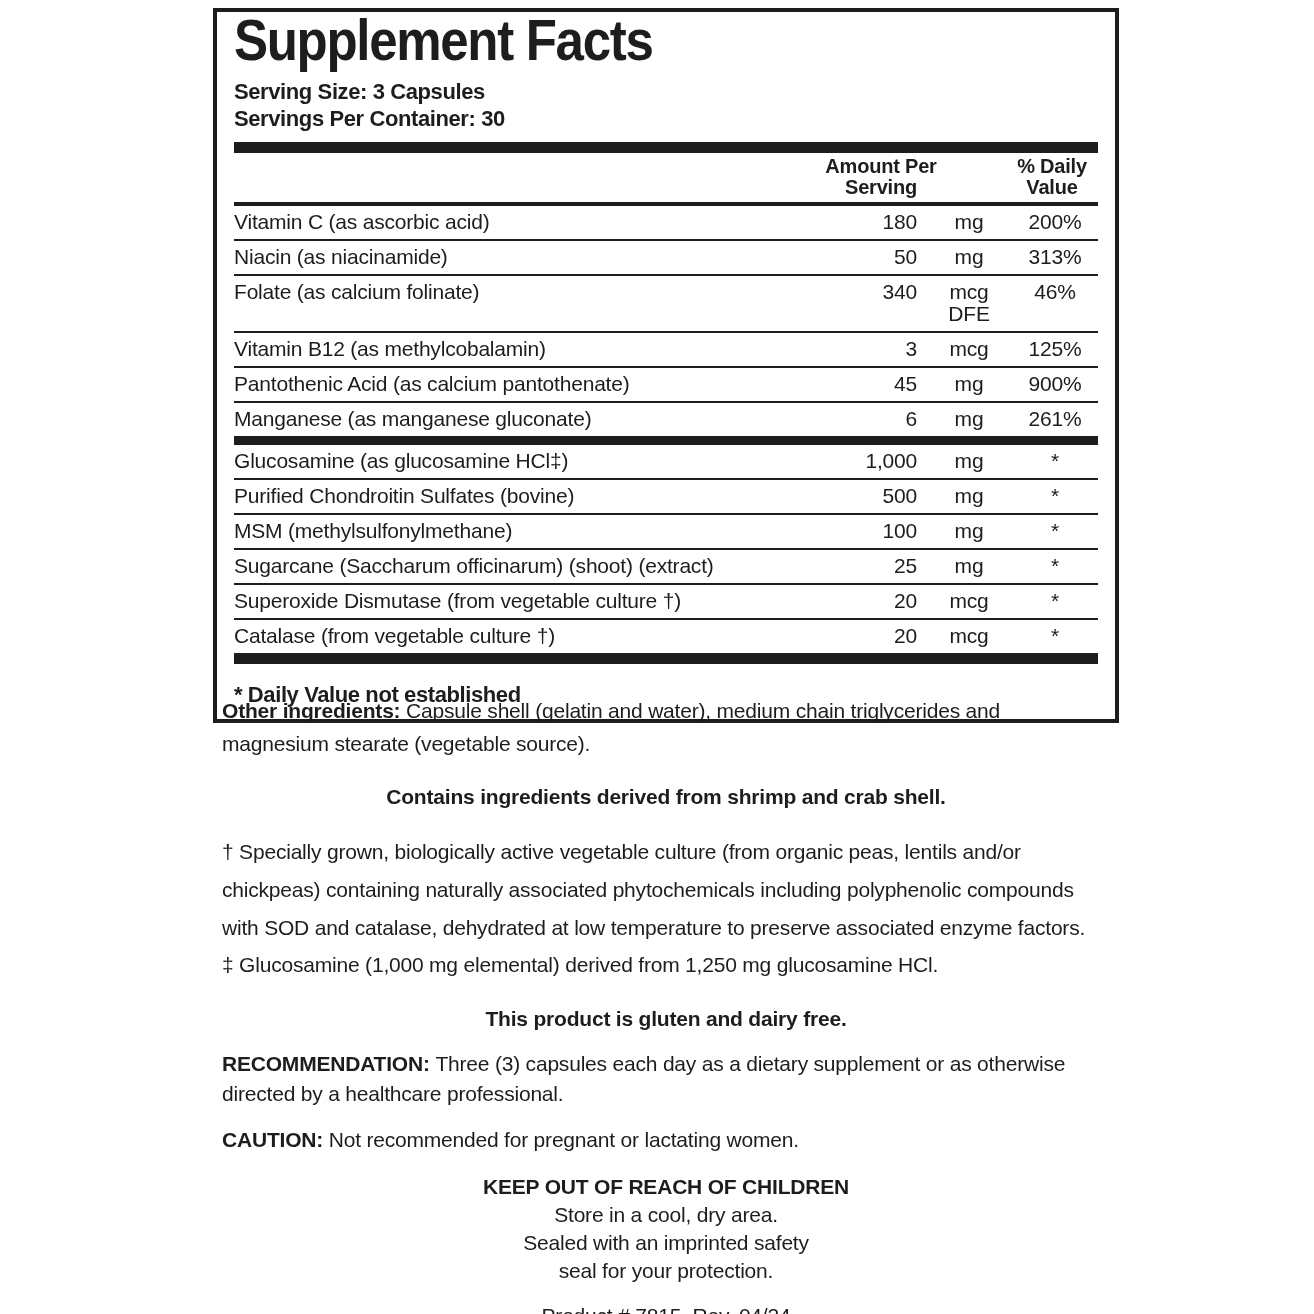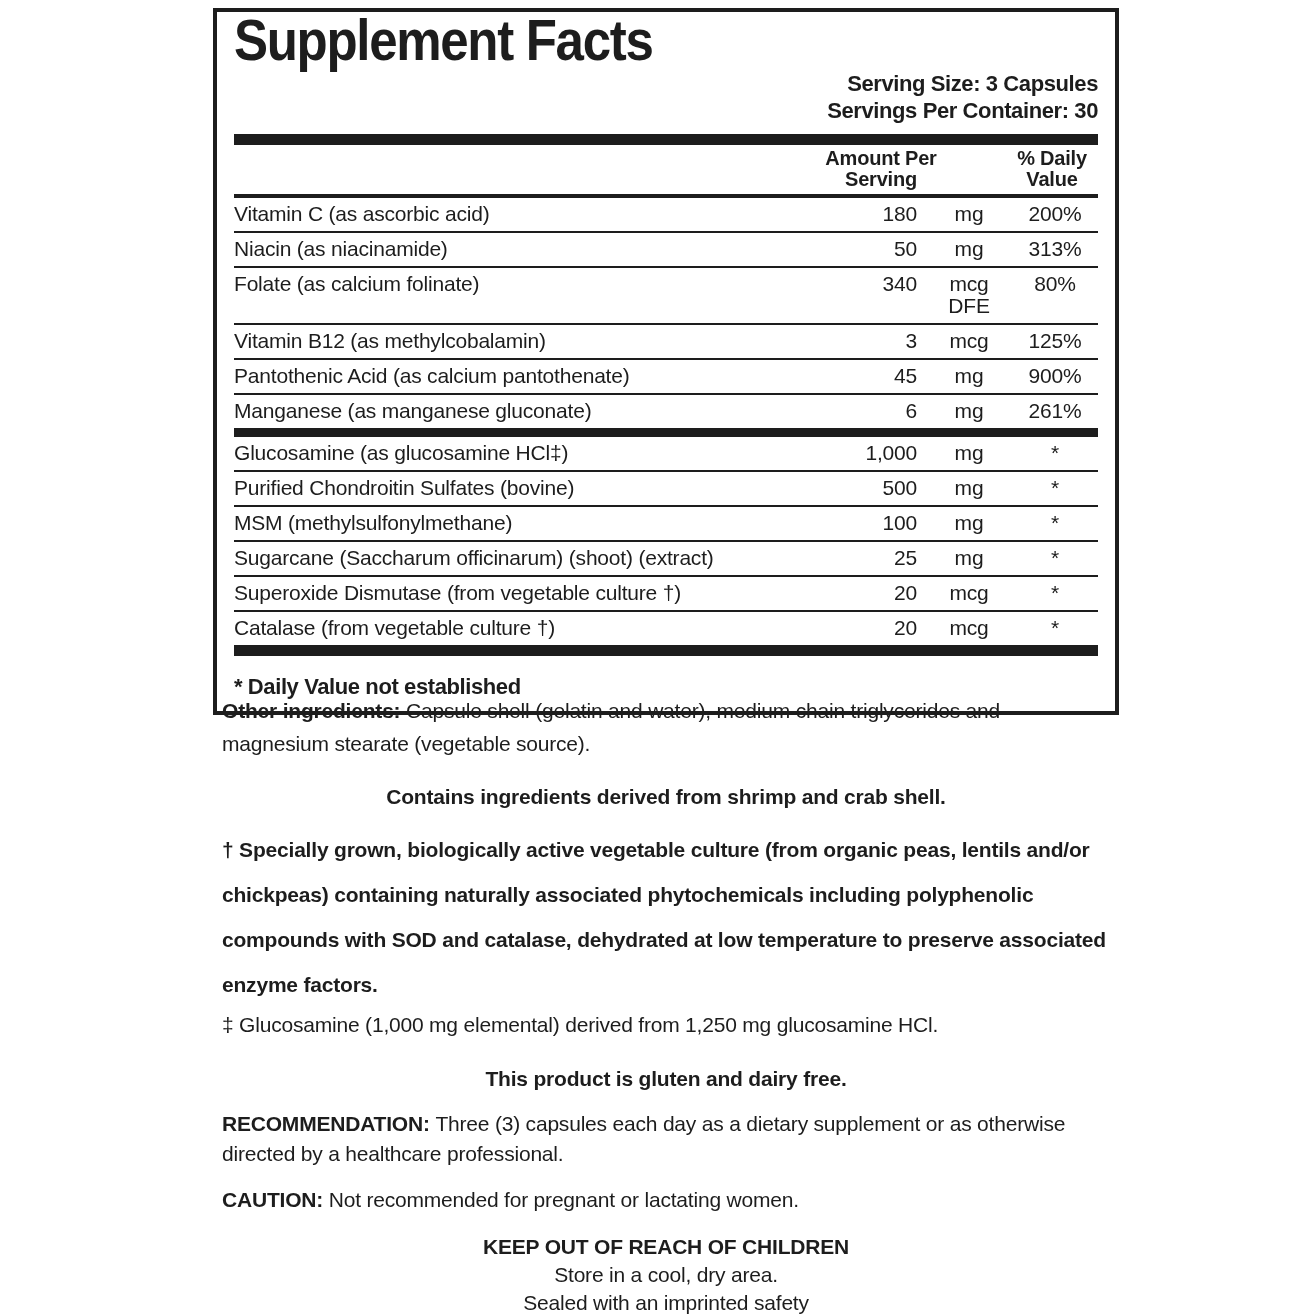--- a/index.html
+++ b/index.html
@@ -23,21 +23,21 @@
   }
   .title {
     margin: 0; padding: 0;
     font-size: 58px; line-height: 52px;
     font-weight: bold;
     letter-spacing: -1.5px;
     transform: scaleX(0.88);
     transform-origin: left center;
     white-space: nowrap;
   }
-  .serving-block { margin-top: 4px; text-align: right; }
+  .serving-block { margin-top: 12px; }
   .serving-line { font-weight: bold; font-size: 22px; line-height: 27px; letter-spacing: -0.4px; }
 
   .bar { background: #1d1d1d; width: 100%; }
   .bar-top { height: 11px; margin-top: 10px; }
   .bar-mid { height: 9px; }
   .bar-bottom { height: 11px; }
 
   .hdr-row {
     display: flex; align-items: flex-end;
     padding: 3px 0 4px 0;
@@ -65,21 +65,21 @@
   .footnote { font-weight: bold; font-size: 22px; line-height: 24px; padding: 19px 0 8px 0; letter-spacing: -0.4px; }
 
   
   .below {
     position: absolute; left: 222px; top: 694px; width: 888px;
     font-size: 21px;
   }
   .para { margin: 0; line-height: 33px; }
   .b { font-weight: bold; }
   .center-bold { margin: 20px 0 0 0; text-align: center; font-weight: bold; line-height: 33px; }
-  .note { margin: 14px 0 0 0; line-height: 45px; font-weight: bold; }
+  .note { margin: 20px 0 0 0; line-height: 38px; }
   .note2 { margin: 0; line-height: 35px; }
   .reco { margin-top: 14px; line-height: 30px; }
   .caution { margin-top: 16px; line-height: 30px; }
   .centerblock { margin-top: 18px; text-align: center; line-height: 28px; }
   .cb-bold { font-weight: bold; }
   .product { margin-top: 16px; text-align: center; line-height: 30px; white-space: pre; }
 </style>
 </head>
 <body>
 
@@ -124,21 +124,21 @@
             <span class="unit">mg</span>
           </span>
           <span class="ndv">313%</span>
         </div>
         <div class="nrow">
           <span class="nname">Folate (as calcium folinate)</span>
           <span class="namt">
             <span class="num">340</span>
             <span class="unit">mcg DFE</span>
           </span>
-          <span class="ndv">80%</span>
+          <span class="ndv">46%</span>
         </div>
         <div class="nrow">
           <span class="nname">Vitamin B12 (as methylcobalamin)</span>
           <span class="namt">
             <span class="num">3</span>
             <span class="unit">mcg</span>
           </span>
           <span class="ndv">125%</span>
         </div>
         <div class="nrow">

